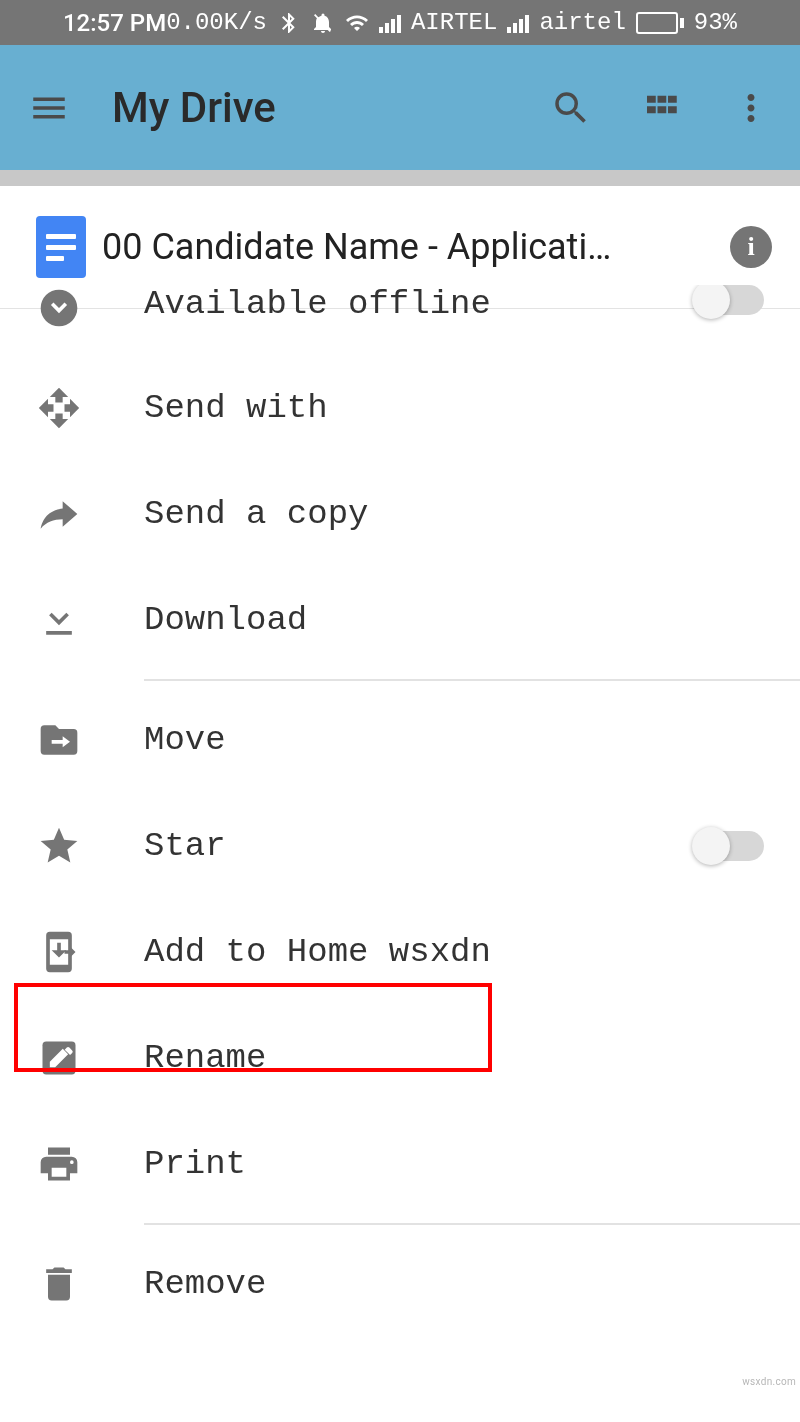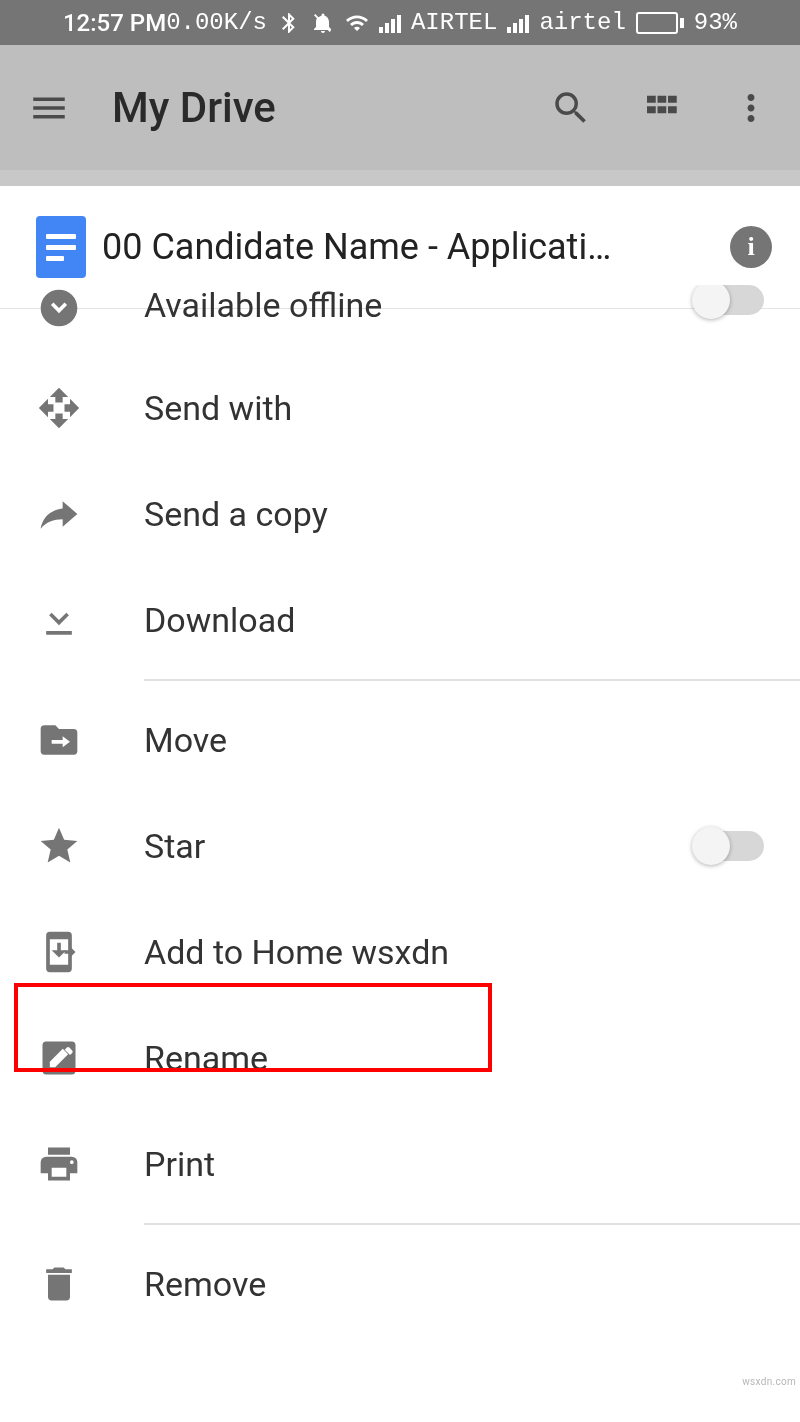--- a/index.html
+++ b/index.html
@@ -34,21 +34,21 @@
     }
     .battery-fill { background: #fff; height: 100%; width: 88%; }
     .battery-tip { width: 4px; height: 10px; background: #fff; }
     .overlay-dim {
       position: absolute; top: 45px; left: 0; right: 0; height: 141px;
       background: rgba(0,0,0,0.17);
       z-index: 5; pointer-events: none;
     }
     .appbar {
       height: 125px;
-      background: #e5e5e5;
+      background: #7dd3fc;
       display: flex;
       align-items: center;
       padding: 0 22px;
       gap: 36px;
     }
     .appbar .spacer { flex: 1; }
     .appbar-title {
       font-size: 42px;
       font-weight: 500;
       color: #333;
@@ -88,20 +88,21 @@
       font-size: 26px; font-family: Georgia, serif;
     }
     .menu-list { padding-top: 0; }
     .menu-item {
       display: flex;
       align-items: center;
       height: 106px;
       padding: 0 36px;
       gap: 62px;
       cursor: pointer;
+      font-family: Liberation Mono, monospace;
     }
     .menu-item.cut-top { height: 70px; margin-top: -24px; overflow: hidden; align-items: flex-start; padding-top: 0; }
     .menu-icon {
       width: 46px; height: 46px; display:flex; align-items:center; justify-content:center;
       flex-shrink: 0;
     }
     .menu-icon svg { width: 44px; height: 44px; fill: #757575; }
     .menu-label {
       font-size: 34px;
       color: #333;

